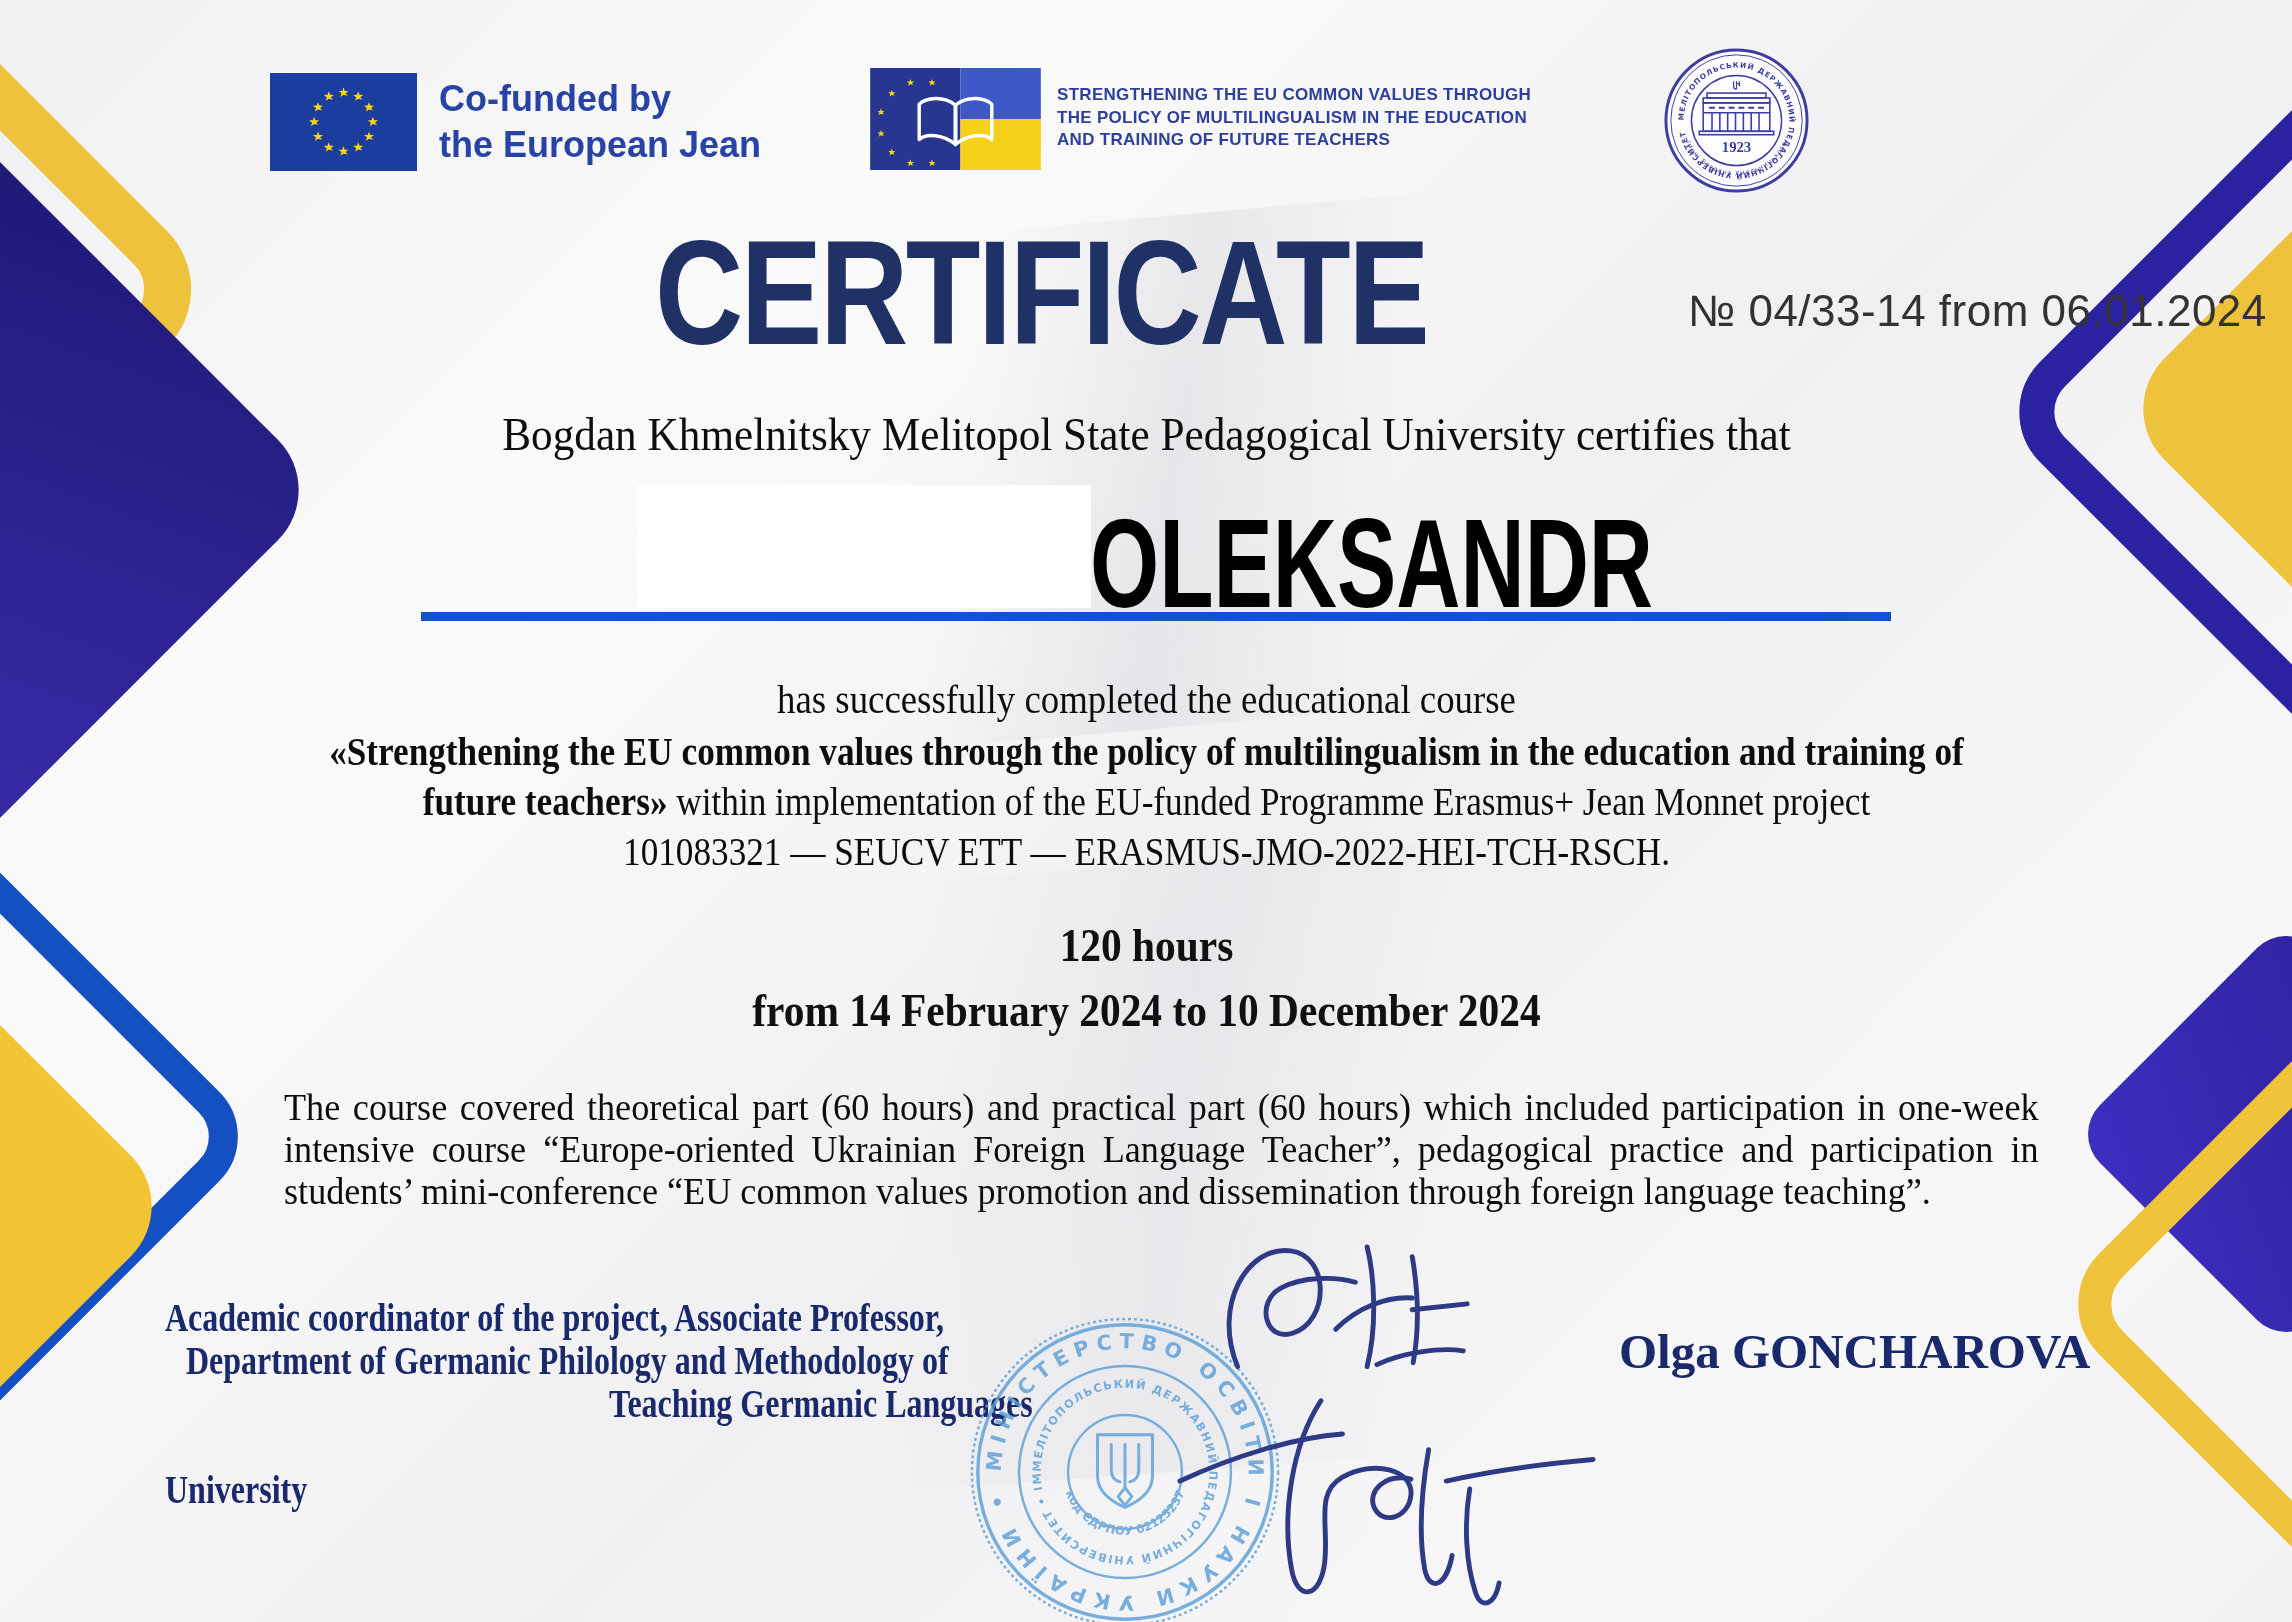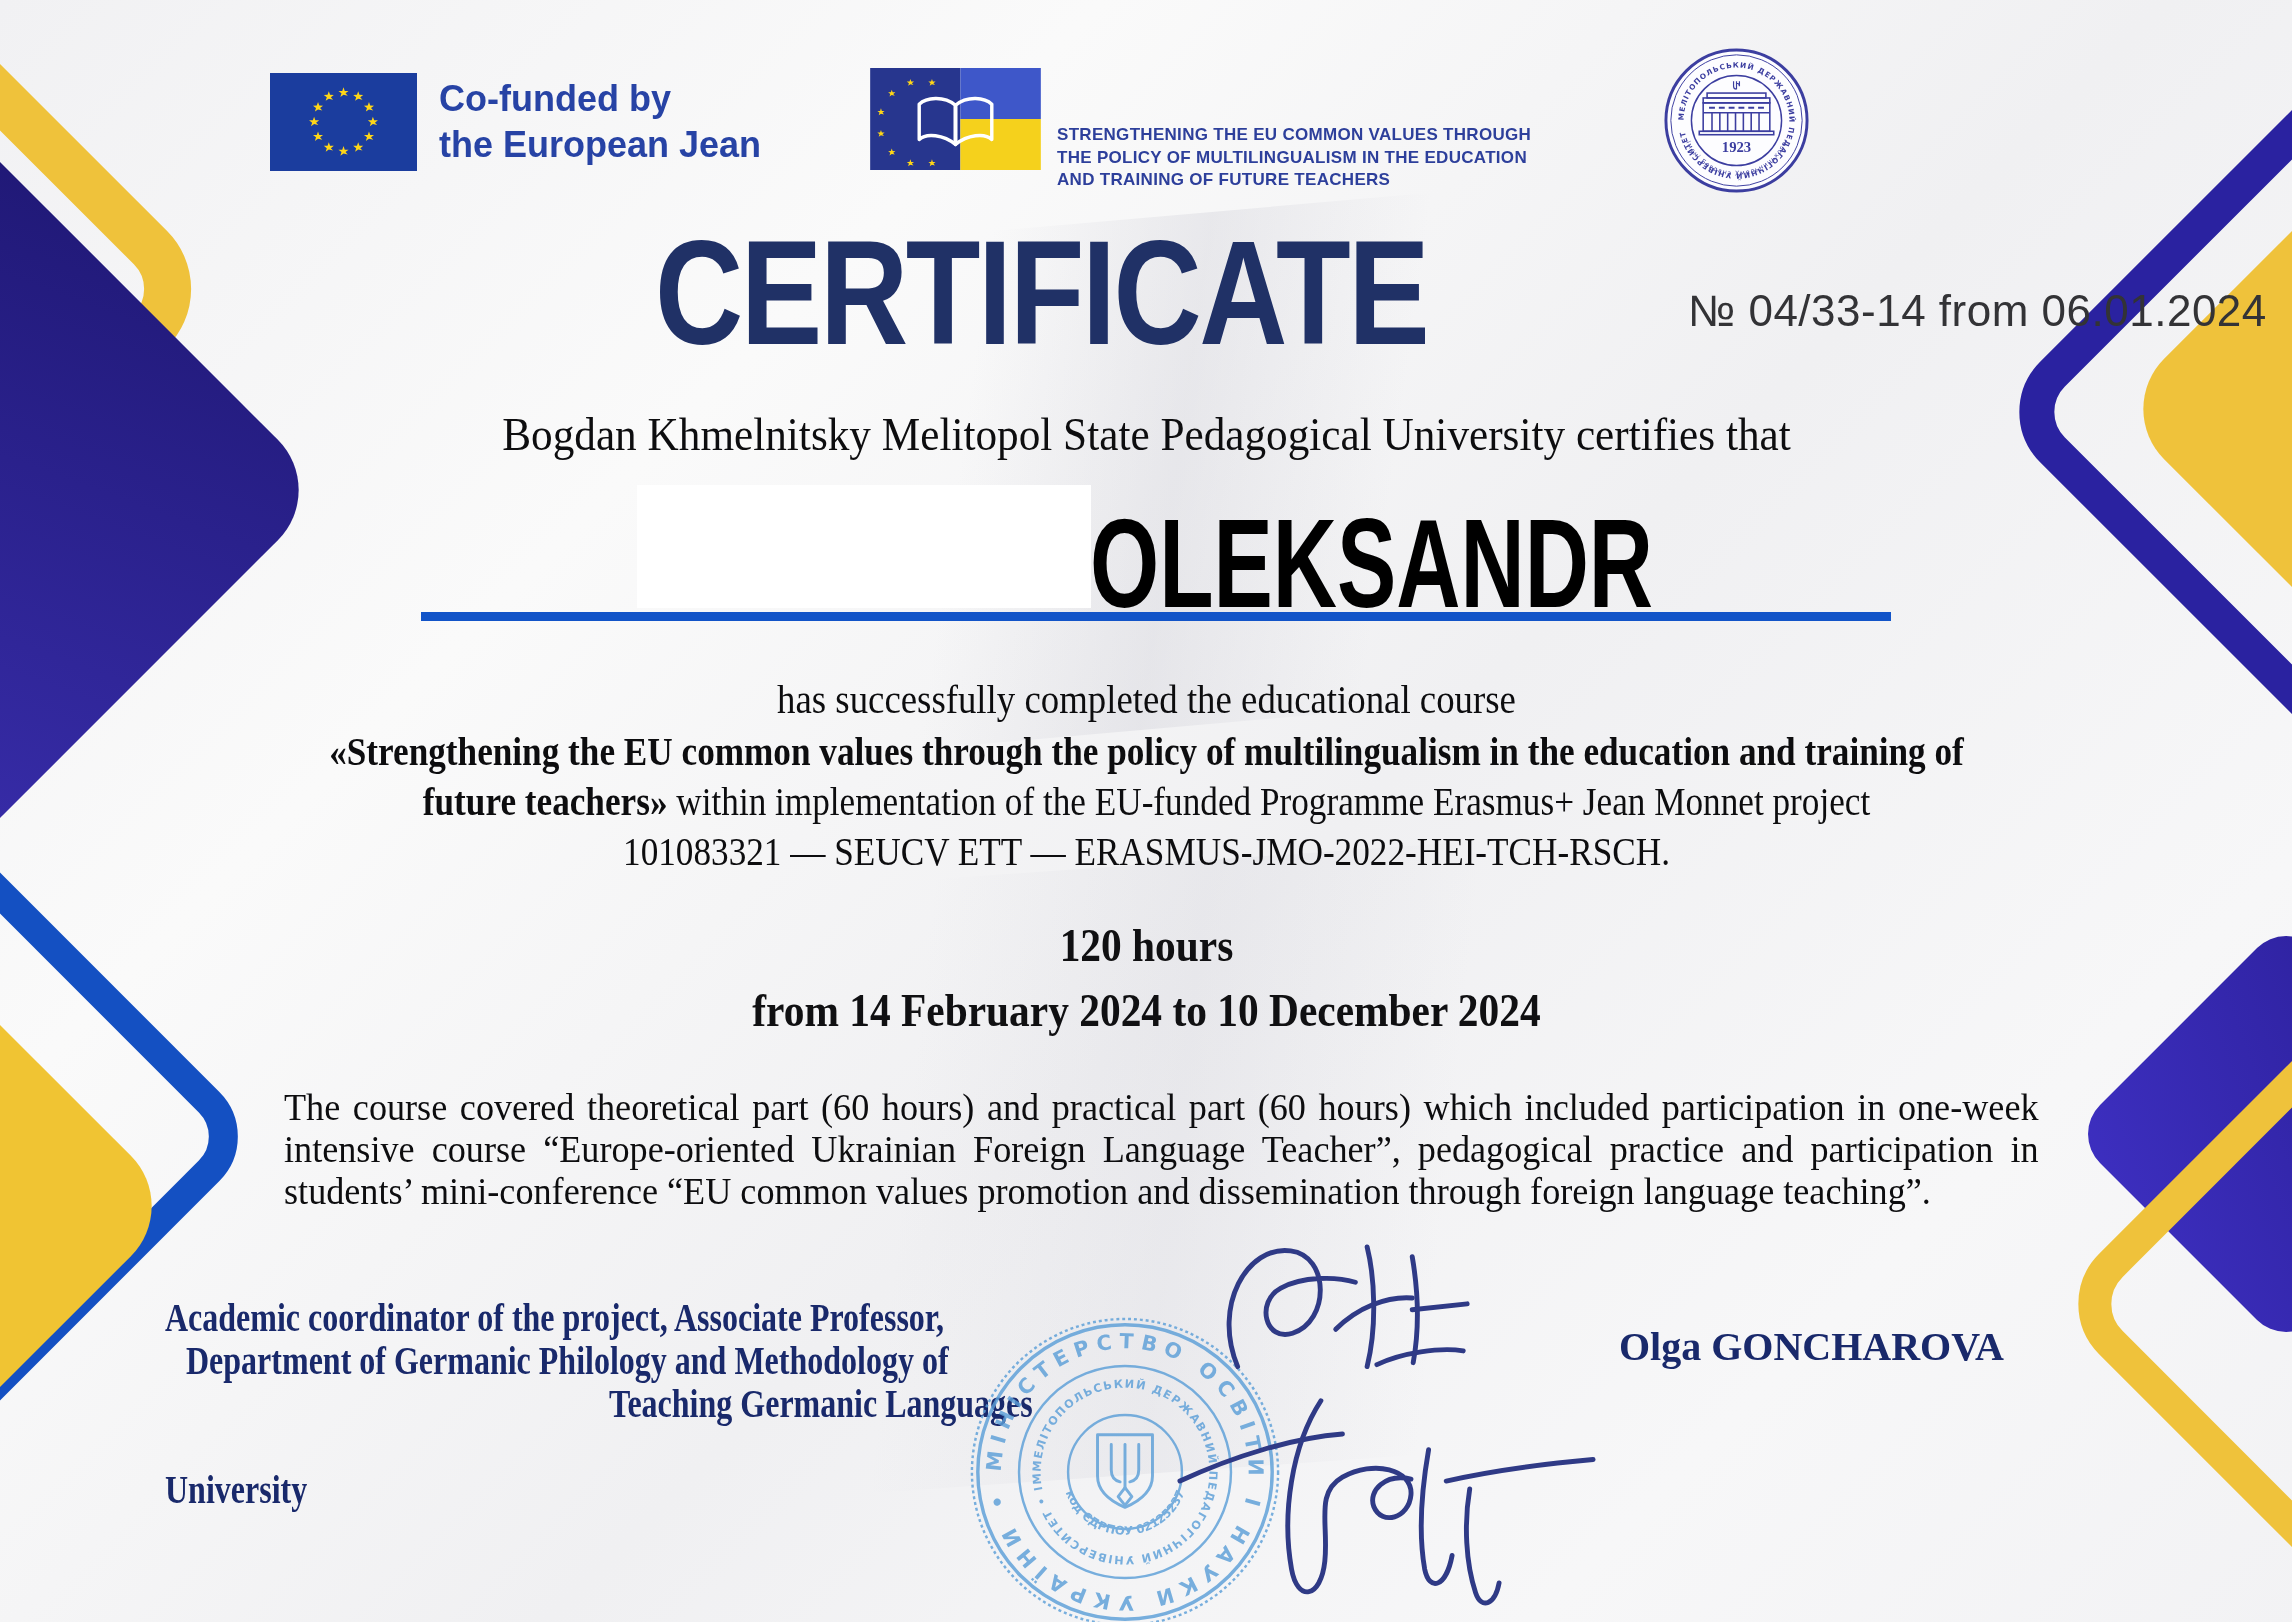--- a/index.html
+++ b/index.html
@@ -19,21 +19,21 @@
   .tr-gold-diamond{left:2256px;top:66px;width:686px;height:686px;background:#efc23b;border-radius:71px;}
   .br-blue-diamond{left:2134px;top:982px;width:304px;height:304px;background:linear-gradient(205deg,#2a1e96,#3d2fc0);border-radius:41px;}
   .br-gold-band{left:2191px;top:961px;width:686px;height:686px;border:33px solid #efc23b;border-radius:71px;box-sizing:border-box;}
   .sheen{position:absolute;pointer-events:none;}
   .sheen1{left:-147px;top:216px;width:2646px;height:510px;background:linear-gradient(103deg,rgba(255,255,255,0) 42%,rgba(198,198,208,.30) 50%,rgba(255,255,255,0) 58%);transform:rotate(-5deg);}
   .sheen2{left:-147px;top:863px;width:2646px;height:608px;background:linear-gradient(100deg,rgba(255,255,255,0) 40%,rgba(200,200,210,.22) 50%,rgba(255,255,255,0) 60%);transform:rotate(-4deg);}
   
   .eu-flag{left:270px;top:73px;width:147px;height:98px;}
   .eu-text{left:439px;top:76px;font-family:"Liberation Sans",sans-serif;font-weight:bold;font-size:36px;line-height:46px;color:#2743a5;}
   .proj-flag{left:870px;top:68px;width:171px;height:102px;}
-  .proj-text{left:1057px;top:84px;font-family:"Liberation Sans",sans-serif;font-weight:bold;font-size:17px;line-height:22.5px;letter-spacing:0.3px;color:#2d3f9b;margin-top:40px;}
+  .proj-text{left:1057px;top:84px;font-family:"Liberation Sans",sans-serif;font-weight:bold;font-size:17px;line-height:22.5px;letter-spacing:0.3px;color:#2d3f9b;}
   .seal{left:1663px;top:47px;width:147px;height:147px;}
   
   .cert-title{left:655px;top:218px;font-family:"Liberation Sans",sans-serif;font-weight:800;font-size:149px;line-height:1;letter-spacing:-2.9px;color:#203166;transform:scaleX(.82);transform-origin:0 0;white-space:nowrap;}
   .cert-number{left:1688px;top:286px;font-family:"Liberation Sans",sans-serif;font-size:44px;color:#333336;letter-spacing:0.5px;white-space:nowrap;}
   
   .certifies{left:0;top:407px;width:2293px;text-align:center;font-size:47px;transform:scaleX(.92);color:#0d0d0f;}
   .white-cover{left:637px;top:485px;width:454px;height:123px;background:#ffffff;}
   .recipient{left:1090px;top:500px;font-family:"Liberation Sans",sans-serif;font-weight:800;font-size:127px;line-height:1;color:#000;transform:scaleX(.70);transform-origin:0 0;white-space:nowrap;}
   .rule{left:421px;top:612px;width:1470px;height:8.8px;background:#1254c8;}
   
@@ -41,21 +41,21 @@
   .course{left:0;top:727px;width:2293px;text-align:center;font-size:40px;line-height:50px;color:#0d0d0f;}
   .course .cline{transform:scaleX(.88);}
   .hours{left:0;top:919px;width:2293px;text-align:center;font-weight:bold;font-size:46px;transform:scaleX(.9);}
   .period{left:0;top:984px;width:2293px;text-align:center;font-weight:bold;font-size:46px;transform:scaleX(.9);}
   .description{left:284px;top:1086px;width:1843px;font-size:38px;line-height:42px;text-align:justify;transform:scaleX(.952);transform-origin:0 0;color:#0d0d0f;}
   
   .sig-title{font-weight:bold;font-size:40px;line-height:43px;color:#19296b;}
   .sig-title .tline{display:inline-block;transform:scaleX(.80);transform-origin:0 50%;white-space:nowrap;}
   .coord-title{left:165px;top:1296px;text-align:right;}
   .rector-title{left:165px;top:1468px;}
-  .sig-name{font-weight:bold;font-size:40px;color:#19296b;white-space:nowrap;}
+  .sig-name{font-weight:bold;font-size:49px;color:#19296b;white-space:nowrap;}
   .name1{left:1619px;top:1323px;}
   .name2{left:1619px;top:1512px;}
   .stamp{left:968px;top:1315px;width:314px;height:314px;opacity:.82;}
   .sig1{left:1220px;top:1237px;width:255px;height:167px;}
   .sig2{left:1176px;top:1387px;width:421px;height:240px;}
   .z1{z-index:1}.z2{z-index:2}.z3{z-index:3}.z4{z-index:4}.z5{z-index:5}
 </style>
 </head>
 <body>
 

